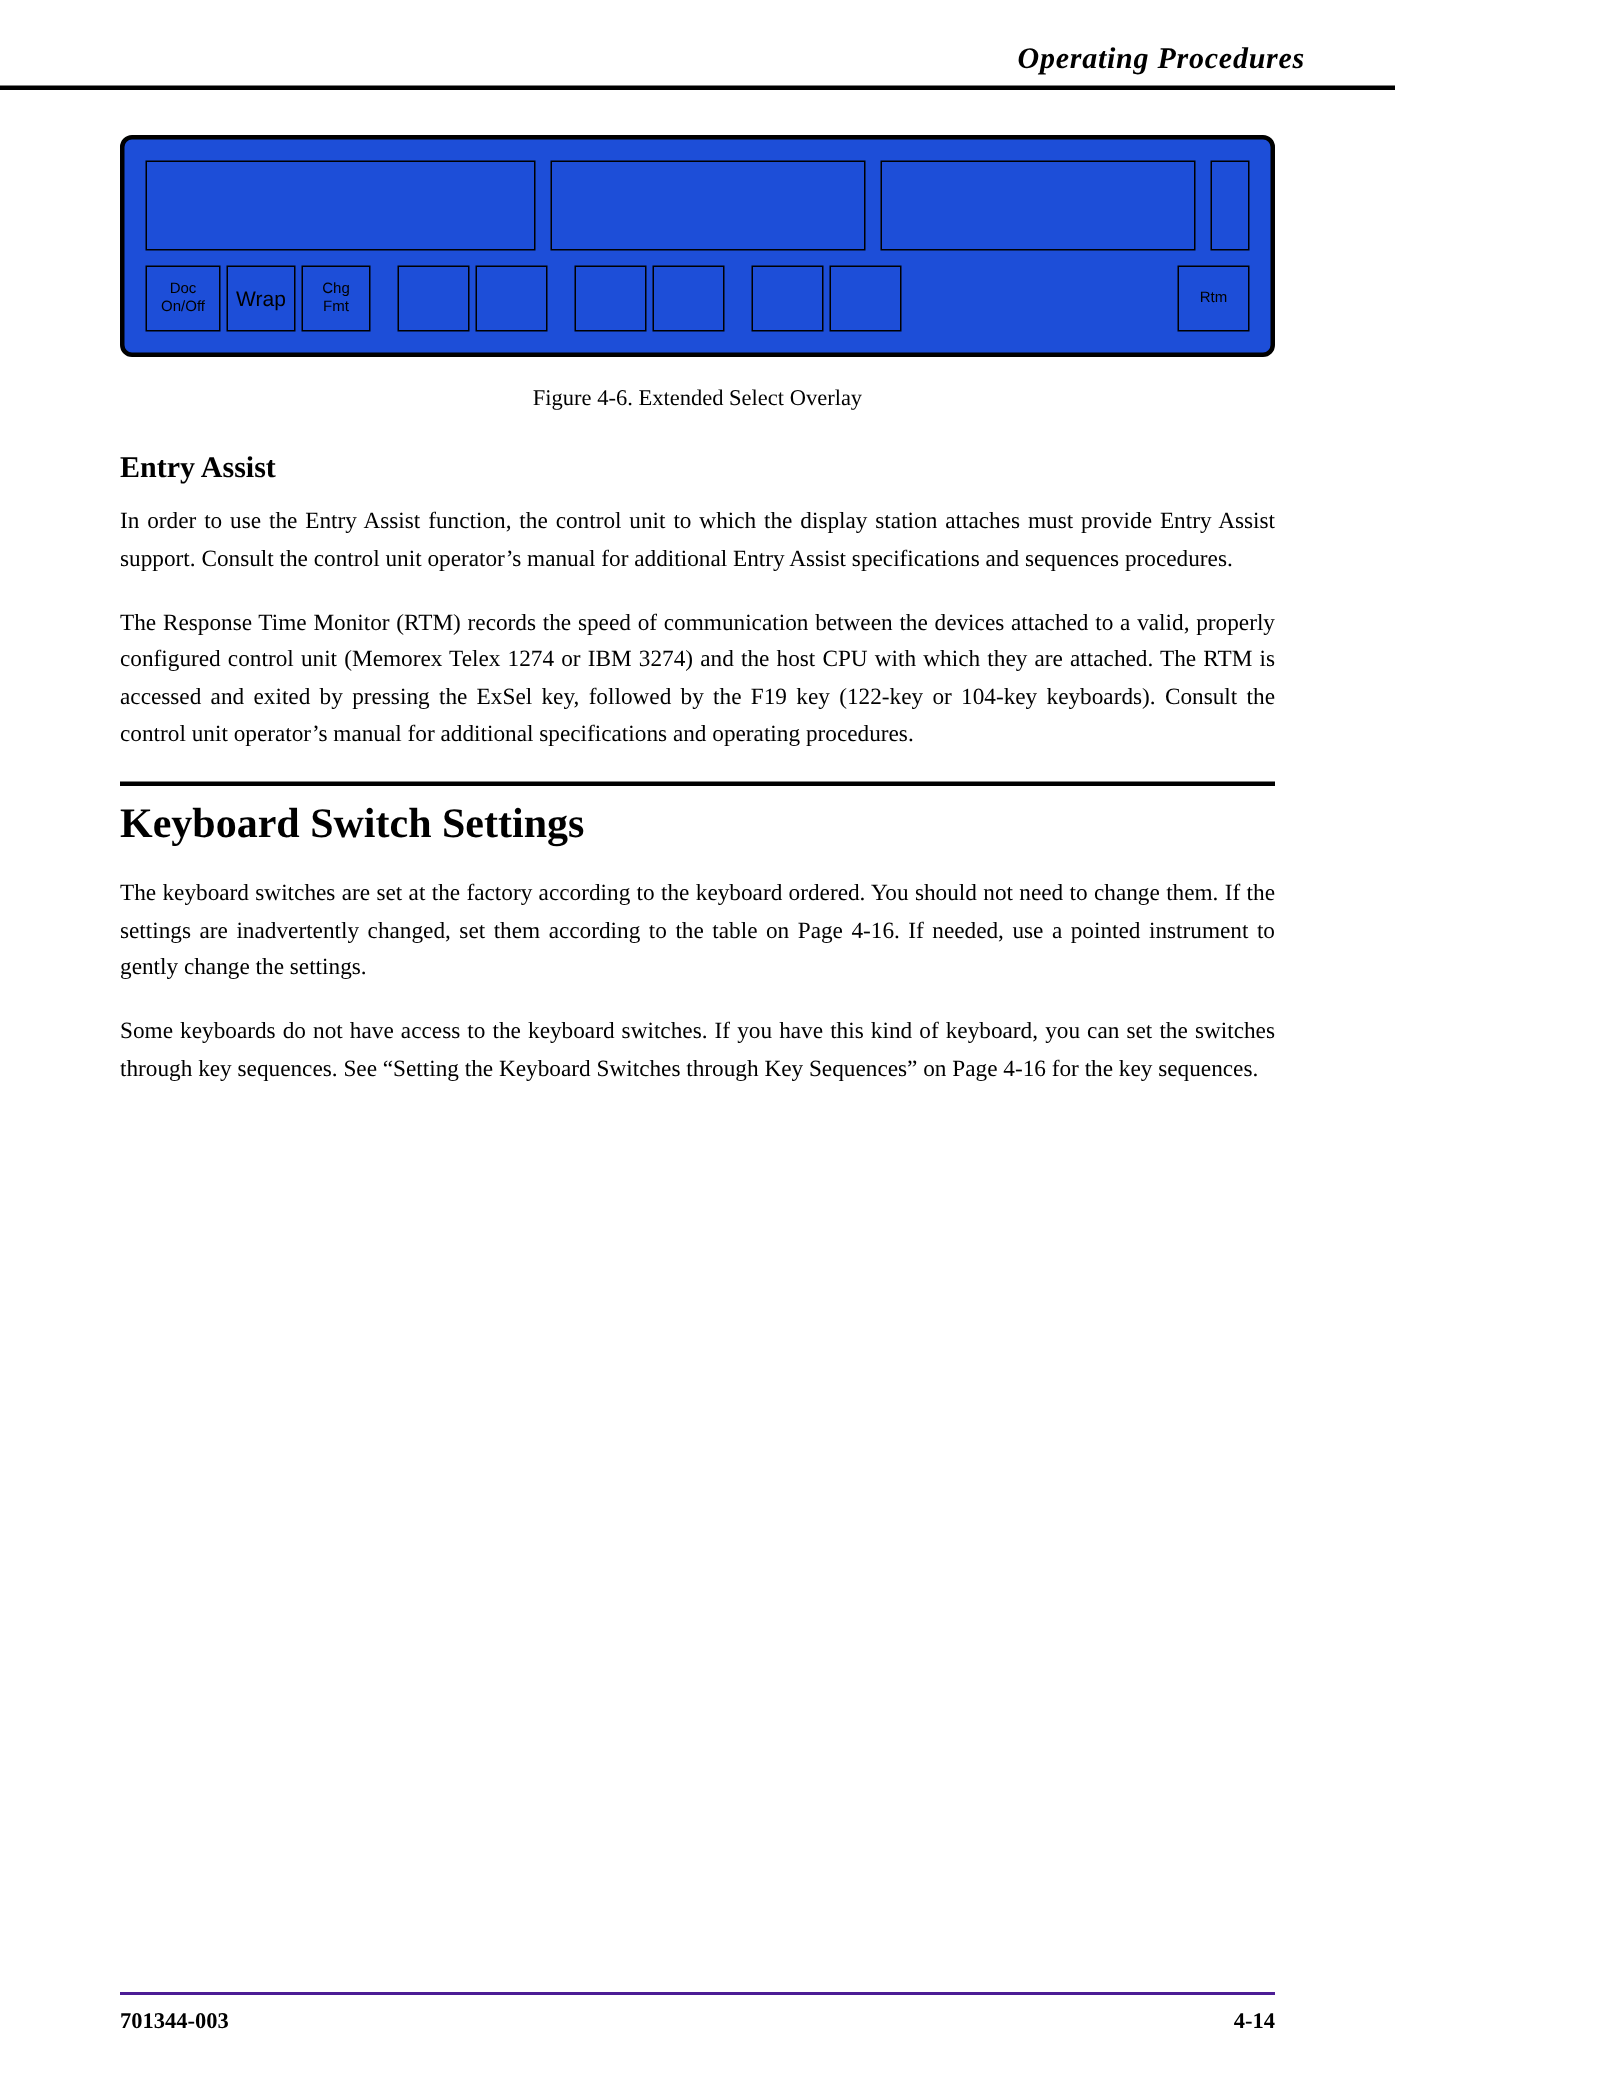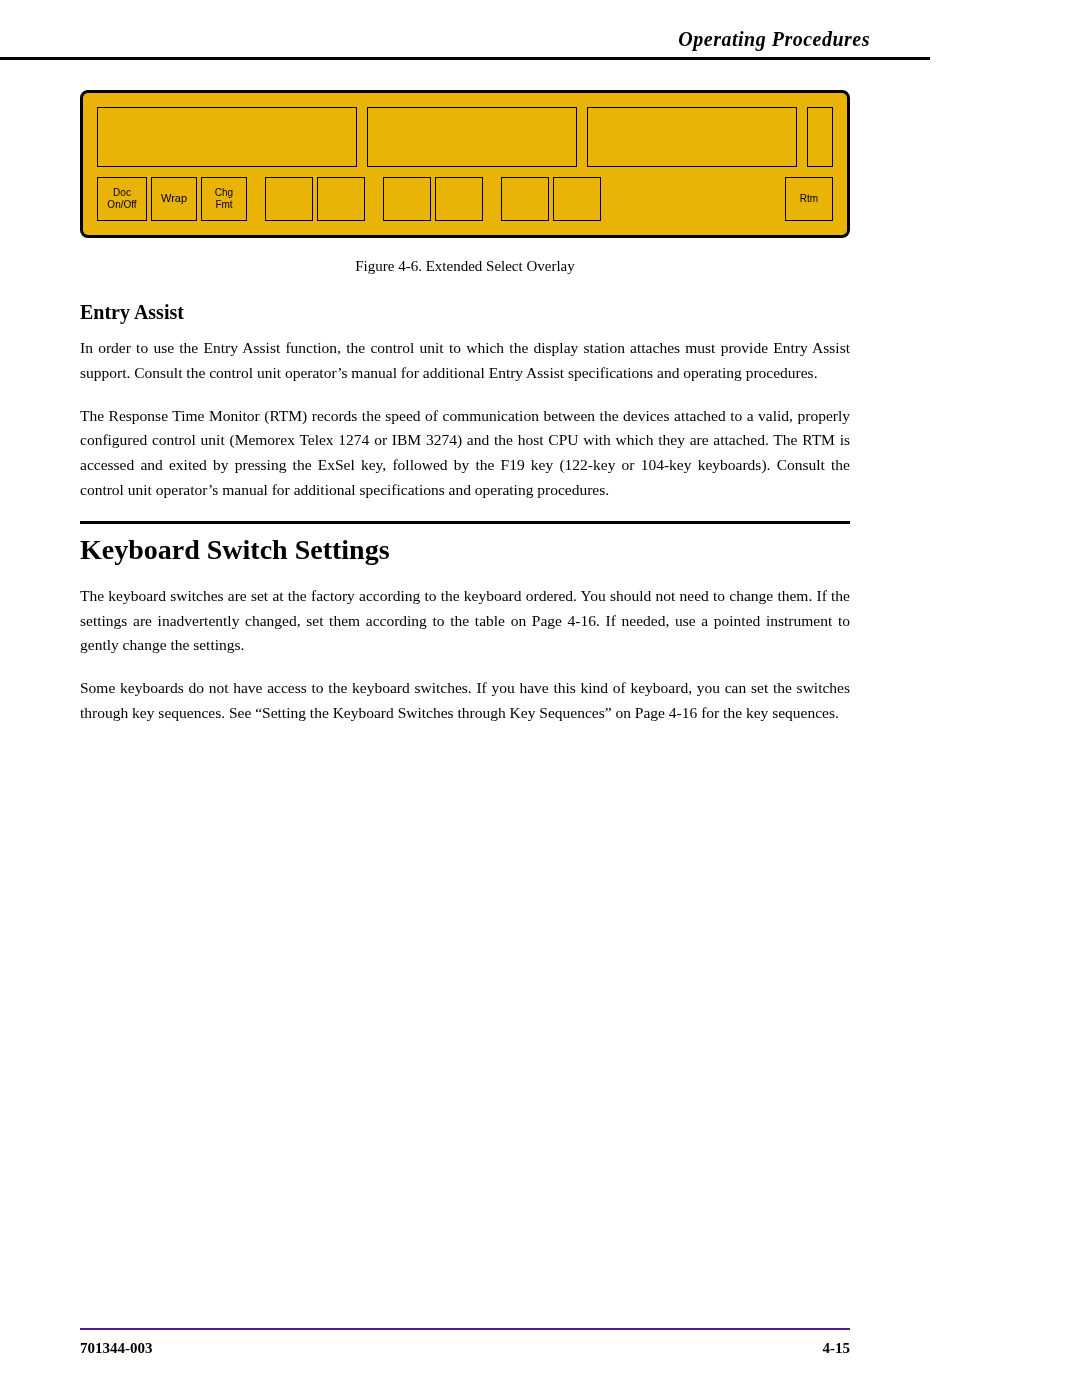--- a/index.html
+++ b/index.html
@@ -44,21 +44,21 @@
     .content {
       padding: 30px 80px 0 80px;
     }
 
     
     .keyboard-diagram {
       border: 3px solid #000;
       border-radius: 8px;
       padding: 14px 14px 0 14px;
       margin-bottom: 20px;
-      background: #eab308;
+      background: #1d4ed8;
     }
 
     .key-row-top {
       display: flex;
       gap: 10px;
       margin-bottom: 10px;
     }
 
     .key-group-large {
       border: 1.5px solid #000;
@@ -170,21 +170,21 @@
       <div class="key-row-top">
         <div class="key-group-large kg1"></div>
         <div class="key-group-large kg2"></div>
         <div class="key-group-large kg3"></div>
         <div class="key-group-large kg4"></div>
       </div>
 
       <div class="key-row-bottom">
 
         <div class="key-small" style="min-width:50px; font-size:10px;">Doc<br>On/Off</div>
-        <div class="key-small" style="min-width:46px; font-size:11px;">Wrap</div>
+        <div class="key-small" style="min-width:46px; font-size:14px;">Wrap</div>
         <div class="key-small" style="min-width:46px; font-size:10px;">Chg<br>Fmt</div>
 
         <div style="width:10px; flex:none;"></div>
 
         <div class="key-small" style="min-width:48px;"></div>
         <div class="key-small" style="min-width:48px;"></div>
 
         <div style="width:10px; flex:none;"></div>
 
         <div class="key-small" style="min-width:48px;"></div>
@@ -200,33 +200,33 @@
         <div class="key-small" style="min-width:48px; font-size:10px;">Rtm</div>
       </div>
     </div>
 
     <div class="figure-caption">
       <p>Figure 4-6.  Extended Select Overlay</p>
     </div>
 
     <div>
       <h3 class="section-heading">Entry Assist</h3>
-      <p class="body-para">In order to use the Entry Assist function, the control unit to which the display station attaches must provide Entry Assist support. Consult the control unit operator’s manual for additional Entry Assist specifications and operating procedures.</p>
+      <p class="body-para">In order to use the Entry Assist function, the control unit to which the display station attaches must provide Entry Assist support. Consult the control unit operator’s manual for additional Entry Assist specifications and sequences procedures.</p>
     </div>
 
     <div>
       <p class="body-para">The Response Time Monitor (RTM) records the speed of communication between the devices attached to a valid, properly configured control unit (Memorex Telex 1274 or IBM 3274) and the host CPU with which they are attached. The RTM is accessed and exited by pressing the ExSel key, followed by the F19 key (122-key or 104-key keyboards). Consult the control unit operator’s manual for additional specifications and operating procedures.</p>
     </div>
 
     <div class="major-section">
       <h2 class="major-section-title">Keyboard Switch Settings</h2>
       <p class="body-para">The keyboard switches are set at the factory according to the keyboard ordered. You should not need to change them. If the settings are inadvertently changed, set them according to the table on Page 4-16. If needed, use a pointed instrument to gently change the settings.</p>
       <p class="body-para">Some keyboards do not have access to the keyboard switches. If you have this kind of keyboard, you can set the switches through key sequences. See “Setting the Keyboard Switches through Key Sequences” on Page 4-16 for the key sequences.</p>
     </div>
 
   </div>
 
   <div class="footer">
     <span class="footer-left">701344-003</span>
-    <span class="footer-right">4-15</span>
+    <span class="footer-right">4-14</span>
   </div>
 
 </div>
 
 </body></html>

